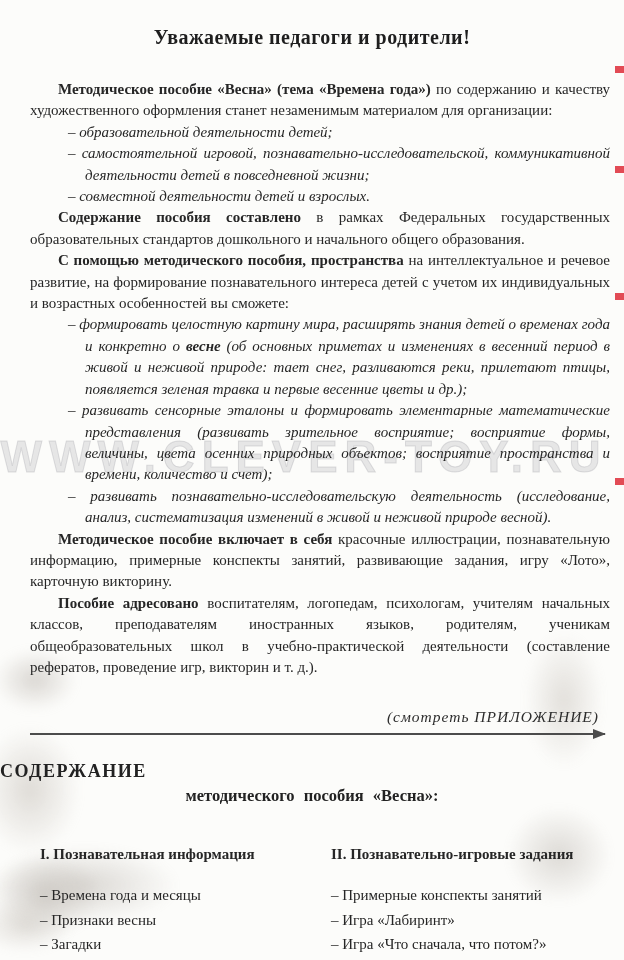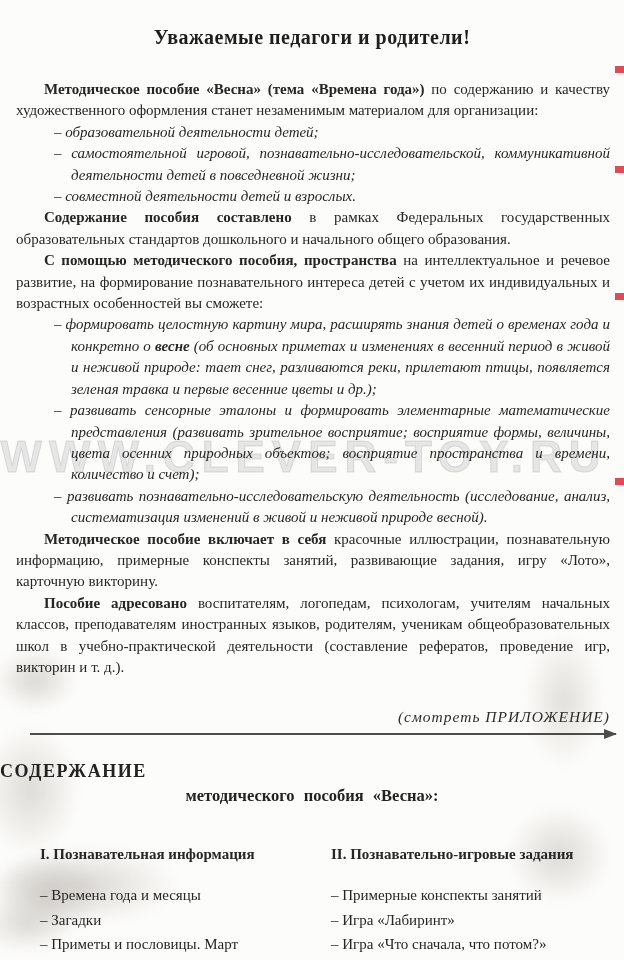--- a/index.html
+++ b/index.html
@@ -16,34 +16,34 @@
   .title {
     text-align:center;
     font-weight:bold;
     font-size:20px;
     letter-spacing:0.5px;
     color:#1e1e1e;
     padding-top:26px;
     margin:0 0 30px 0;
   }
 
-  .body-text { padding:0 14px 0 16px; font-size:15px; line-height:21.4px; text-align:justify; }
+  .body-text { padding:0 14px 0 30px; font-size:15px; line-height:21.4px; text-align:justify; }
   .body-text p { margin:0; text-indent:28px; }
   .body-text .lead { font-weight:bold; }
 
   ul.dash-list { list-style:none; margin:0 0 0 38px; padding:0; }
   ul.dash-list li {
     font-style:italic;
     padding-left:17px;
     text-indent:-17px;
     text-align:justify;
   }
   ul.dash-list li .em-bold { font-weight:bold; }
 
-  .appendix { padding:0 8px 0 30px; margin-top:30px; }
+  .appendix { padding:0 19px 0 30px; margin-top:30px; }
   .appendix-text {
     text-align:right;
     font-style:italic;
     font-size:15.5px;
     letter-spacing:1px;
     color:#2c2c2c;
     padding-right:6px;
   }
   .appendix-arrow { position:relative; height:2px; background:#4c4c4c; margin-top:7px; }
   .appendix-arrow::after {
@@ -164,20 +164,21 @@
   <div class="contents">
     <p class="contents-heading">СОДЕРЖАНИЕ</p>
     <p class="contents-subheading">методического пособия «Весна»:</p>
 
     <div class="contents-columns">
 
       <div class="contents-col">
         <p class="contents-col-heading">I. Познавательная информация</p>
         <ul class="contents-list">
           <li>– Времена года и месяцы</li>
+          <li>– Признаки весны</li>
           <li>– Загадки</li>
           <li>– Приметы и пословицы. Март</li>
 
         </ul>
       </div>
 
       <div class="contents-col">
         <p class="contents-col-heading">II. Познавательно-игровые задания</p>
         <ul class="contents-list">
           <li>– Примерные конспекты занятий</li>

